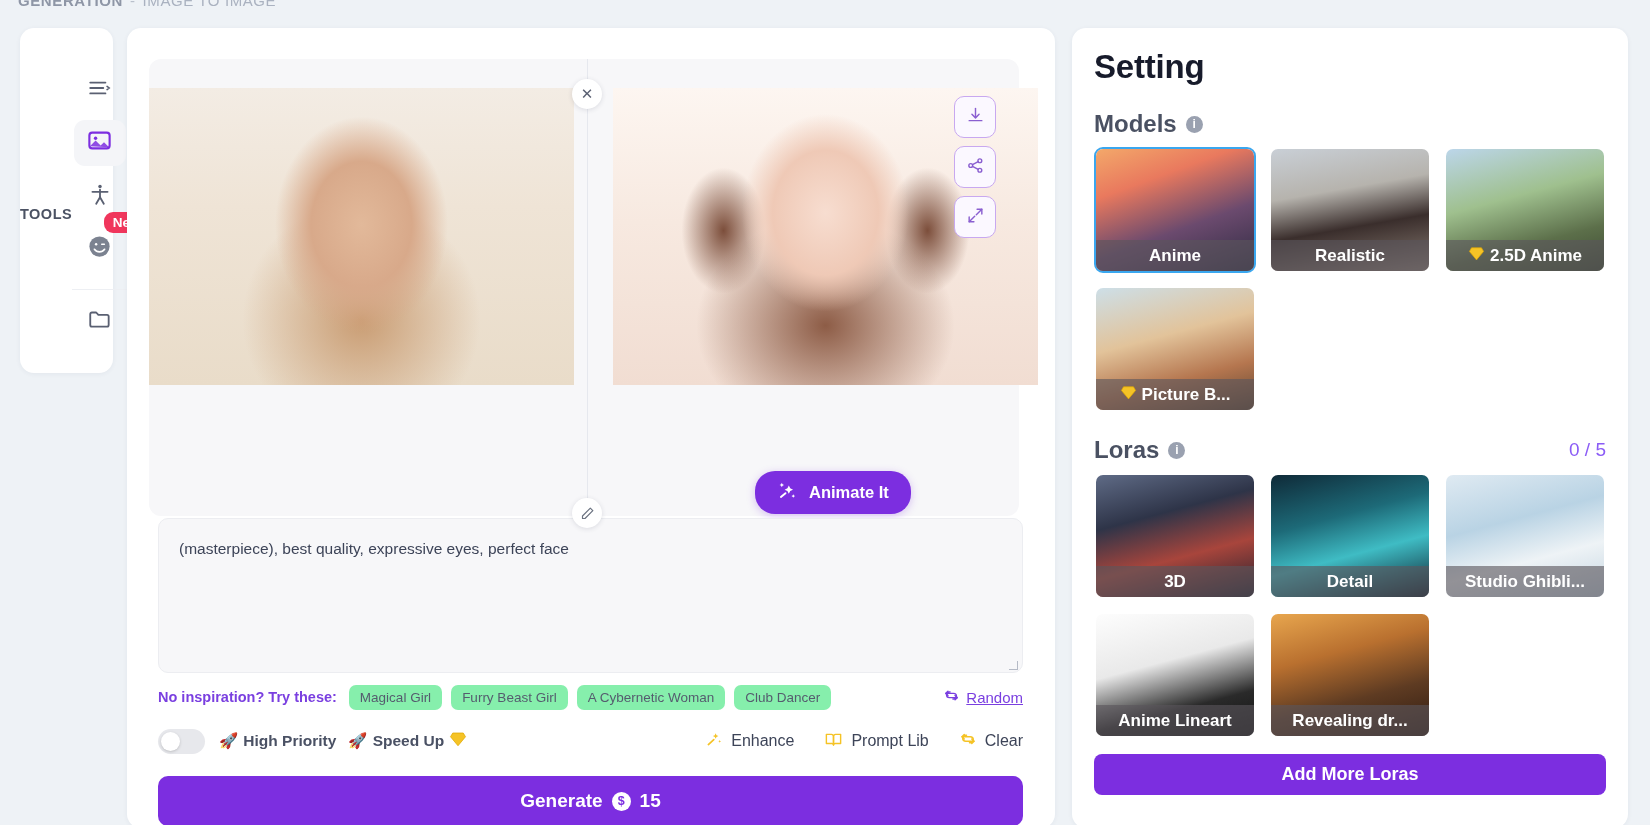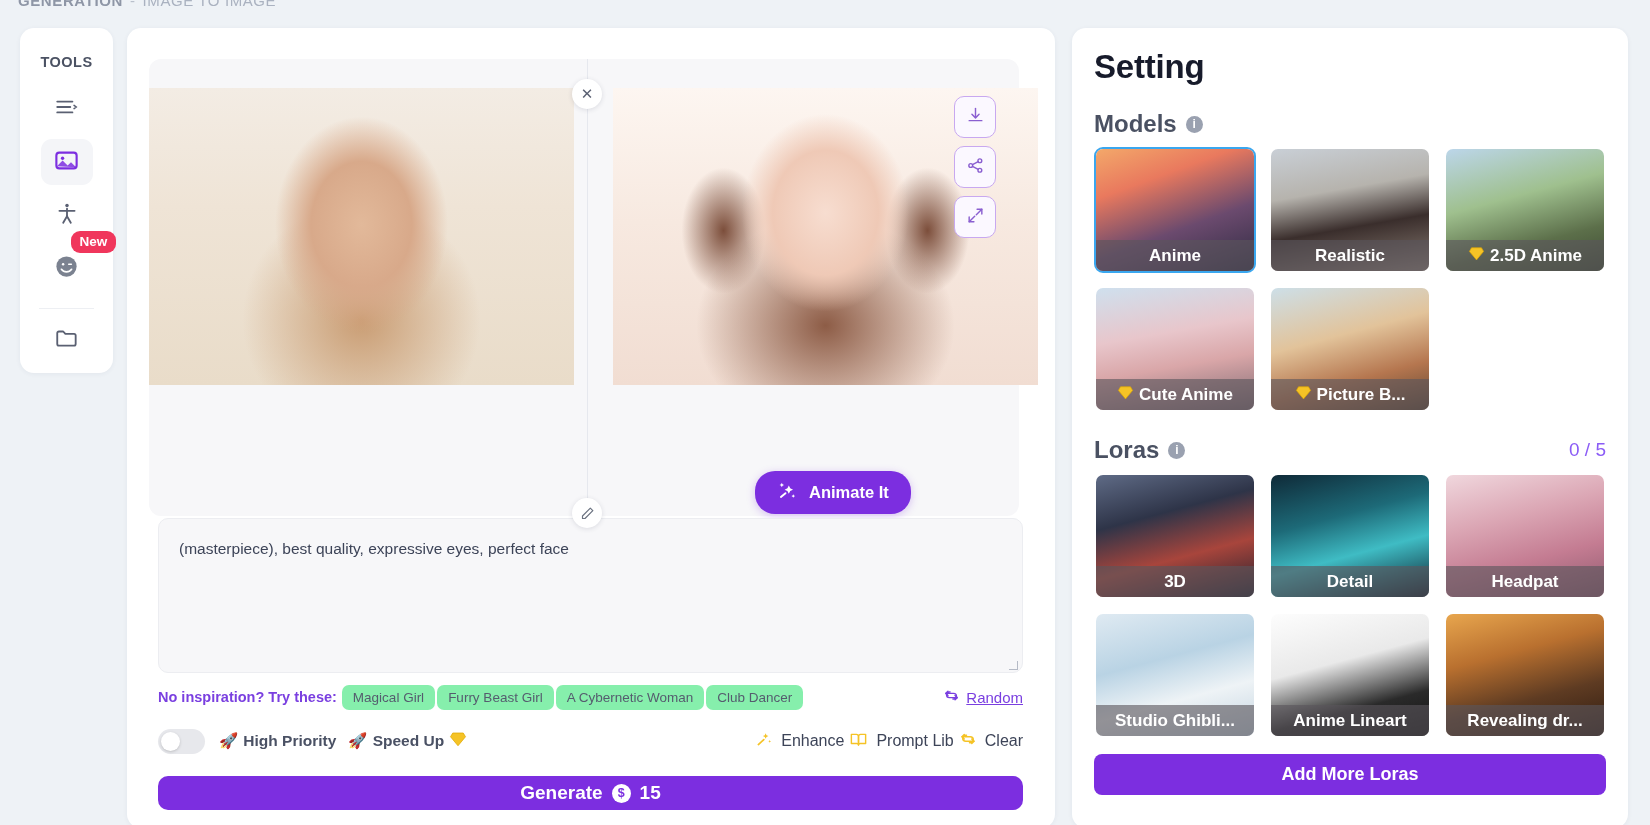--- a/index.html
+++ b/index.html
@@ -19,21 +19,21 @@
   }
   .breadcrumb .sep { color: #b9c0cc; font-weight: 500; margin: 0 7px; }
   .breadcrumb .cur { color: #aab2c0; font-weight: 500; }
 
   
   .tools {
     position: absolute; left: 20px; top: 28px;
     width: 93px; height: 345px;
     background: #fff; border-radius: 14px;
     box-shadow: 0 1px 5px rgba(40,50,80,.06);
-    display: flex; flex-direction: column; align-items: center;
+    display: flex; align-items: center;
   }
   .tools-title {
     margin-top: 26px; font-size: 14.5px; font-weight: 700;
     color: #4b5263; letter-spacing: .5px;
   }
   .tool-list { margin-top: 16px; width: 100%; display: flex; flex-direction: column; align-items: center; }
   .tool-btn {
     width: 52px; height: 46px; border-radius: 11px;
     display: flex; align-items: center; justify-content: center;
     margin-bottom: 7px; position: relative; cursor: pointer;
@@ -127,21 +127,21 @@
   }
   .resize-grip {
     position: absolute; left: 882px; top: 633px;
     width: 9px; height: 9px; cursor: nwse-resize;
     border-right: 1.5px solid #b5bac6; border-bottom: 1.5px solid #b5bac6;
   }
 
   .insp-row {
     position: absolute; left: 31px; top: 656px;
     width: 865px; height: 26px;
-    display: flex; align-items: center; gap: 2px;
+    display: flex; align-items: center; gap: 9px;
   }
   .insp-label { font-size: 14.5px; font-weight: 700; color: #7a3fe0; white-space: nowrap; margin-right: 3px; }
   .chip {
     background: #86efac; border-radius: 7px;
     padding: 5px 11px; font-size: 13.5px; color: #555c6e;
     white-space: nowrap; cursor: pointer;
   }
   .random-link {
     margin-left: auto; display: flex; align-items: center; gap: 6px;
     color: #7a3fe0; font-size: 15px; cursor: pointer;
@@ -156,26 +156,26 @@
   .toggle {
     width: 47px; height: 25px; border-radius: 13px;
     background: #e7e8ec; position: relative; cursor: pointer; margin-right: 14px;
   }
   .toggle .knob {
     position: absolute; left: 3px; top: 3px;
     width: 19px; height: 19px; border-radius: 50%; background: #fff;
     box-shadow: 0 1px 3px rgba(0,0,0,.18);
   }
   .opt-text { font-size: 15.5px; font-weight: 700; color: #4a5164; display: flex; align-items: center; gap: 5px; }
-  .opts-right { margin-left: auto; display: flex; align-items: center; gap: 5px; }
+  .opts-right { margin-left: auto; display: flex; align-items: center; gap: 30px; }
   .opt-action { display: flex; align-items: center; gap: 8px; font-size: 16px; color: #3d4458; cursor: pointer; }
 
   .generate-btn {
     position: absolute; left: 31px; top: 748px;
-    width: 865px; height: 34px;
+    width: 865px; height: 50px;
     background: #7c2ee0; border-radius: 10px;
     display: flex; align-items: center; justify-content: center; gap: 9px;
     color: #fff; font-size: 19px; font-weight: 700; cursor: pointer;
   }
   .coin {
     width: 19px; height: 19px; border-radius: 50%;
     background: #fff; color: #7c2ee0;
     font-size: 12.5px; font-weight: 700;
     display: inline-flex; align-items: center; justify-content: center;
   }
@@ -474,29 +474,20 @@
       <div class="card">
         <div class="thumb t-25d"></div>
         <div class="cap">
           <span><svg width="17" height="17" viewBox="0 0 24 24" fill="#f5c326" stroke="#e0a800" stroke-width="1">
                 <path d="M5 4h14l3 5-10 12L2 9z"></path>
               </svg></span>
           <span>2.5D Anime</span>
         </div>
       </div>
       <div class="card">
-        <div class="thumb t-cute"></div>
-        <div class="cap">
-          <span><svg width="17" height="17" viewBox="0 0 24 24" fill="#f5c326" stroke="#e0a800" stroke-width="1">
-                <path d="M5 4h14l3 5-10 12L2 9z"></path>
-              </svg></span>
-          <span>Cute Anime</span>
-        </div>
-      </div>
-      <div class="card">
         <div class="thumb t-picb"></div>
         <div class="cap">
           <span><svg width="17" height="17" viewBox="0 0 24 24" fill="#f5c326" stroke="#e0a800" stroke-width="1">
                 <path d="M5 4h14l3 5-10 12L2 9z"></path>
               </svg></span>
           <span>Picture B...</span>
         </div>
       </div>
     </div>
 
@@ -513,26 +504,20 @@
           <span>3D</span>
         </div>
       </div>
       <div class="card">
         <div class="thumb t-detail"></div>
         <div class="cap">
           <span>Detail</span>
         </div>
       </div>
       <div class="card">
-        <div class="thumb t-headpat"></div>
-        <div class="cap">
-          <span>Headpat</span>
-        </div>
-      </div>
-      <div class="card">
         <div class="thumb t-ghibli"></div>
         <div class="cap">
           <span>Studio Ghibli...</span>
         </div>
       </div>
       <div class="card">
         <div class="thumb t-lineart"></div>
         <div class="cap">
           <span>Anime Lineart</span>
         </div>

